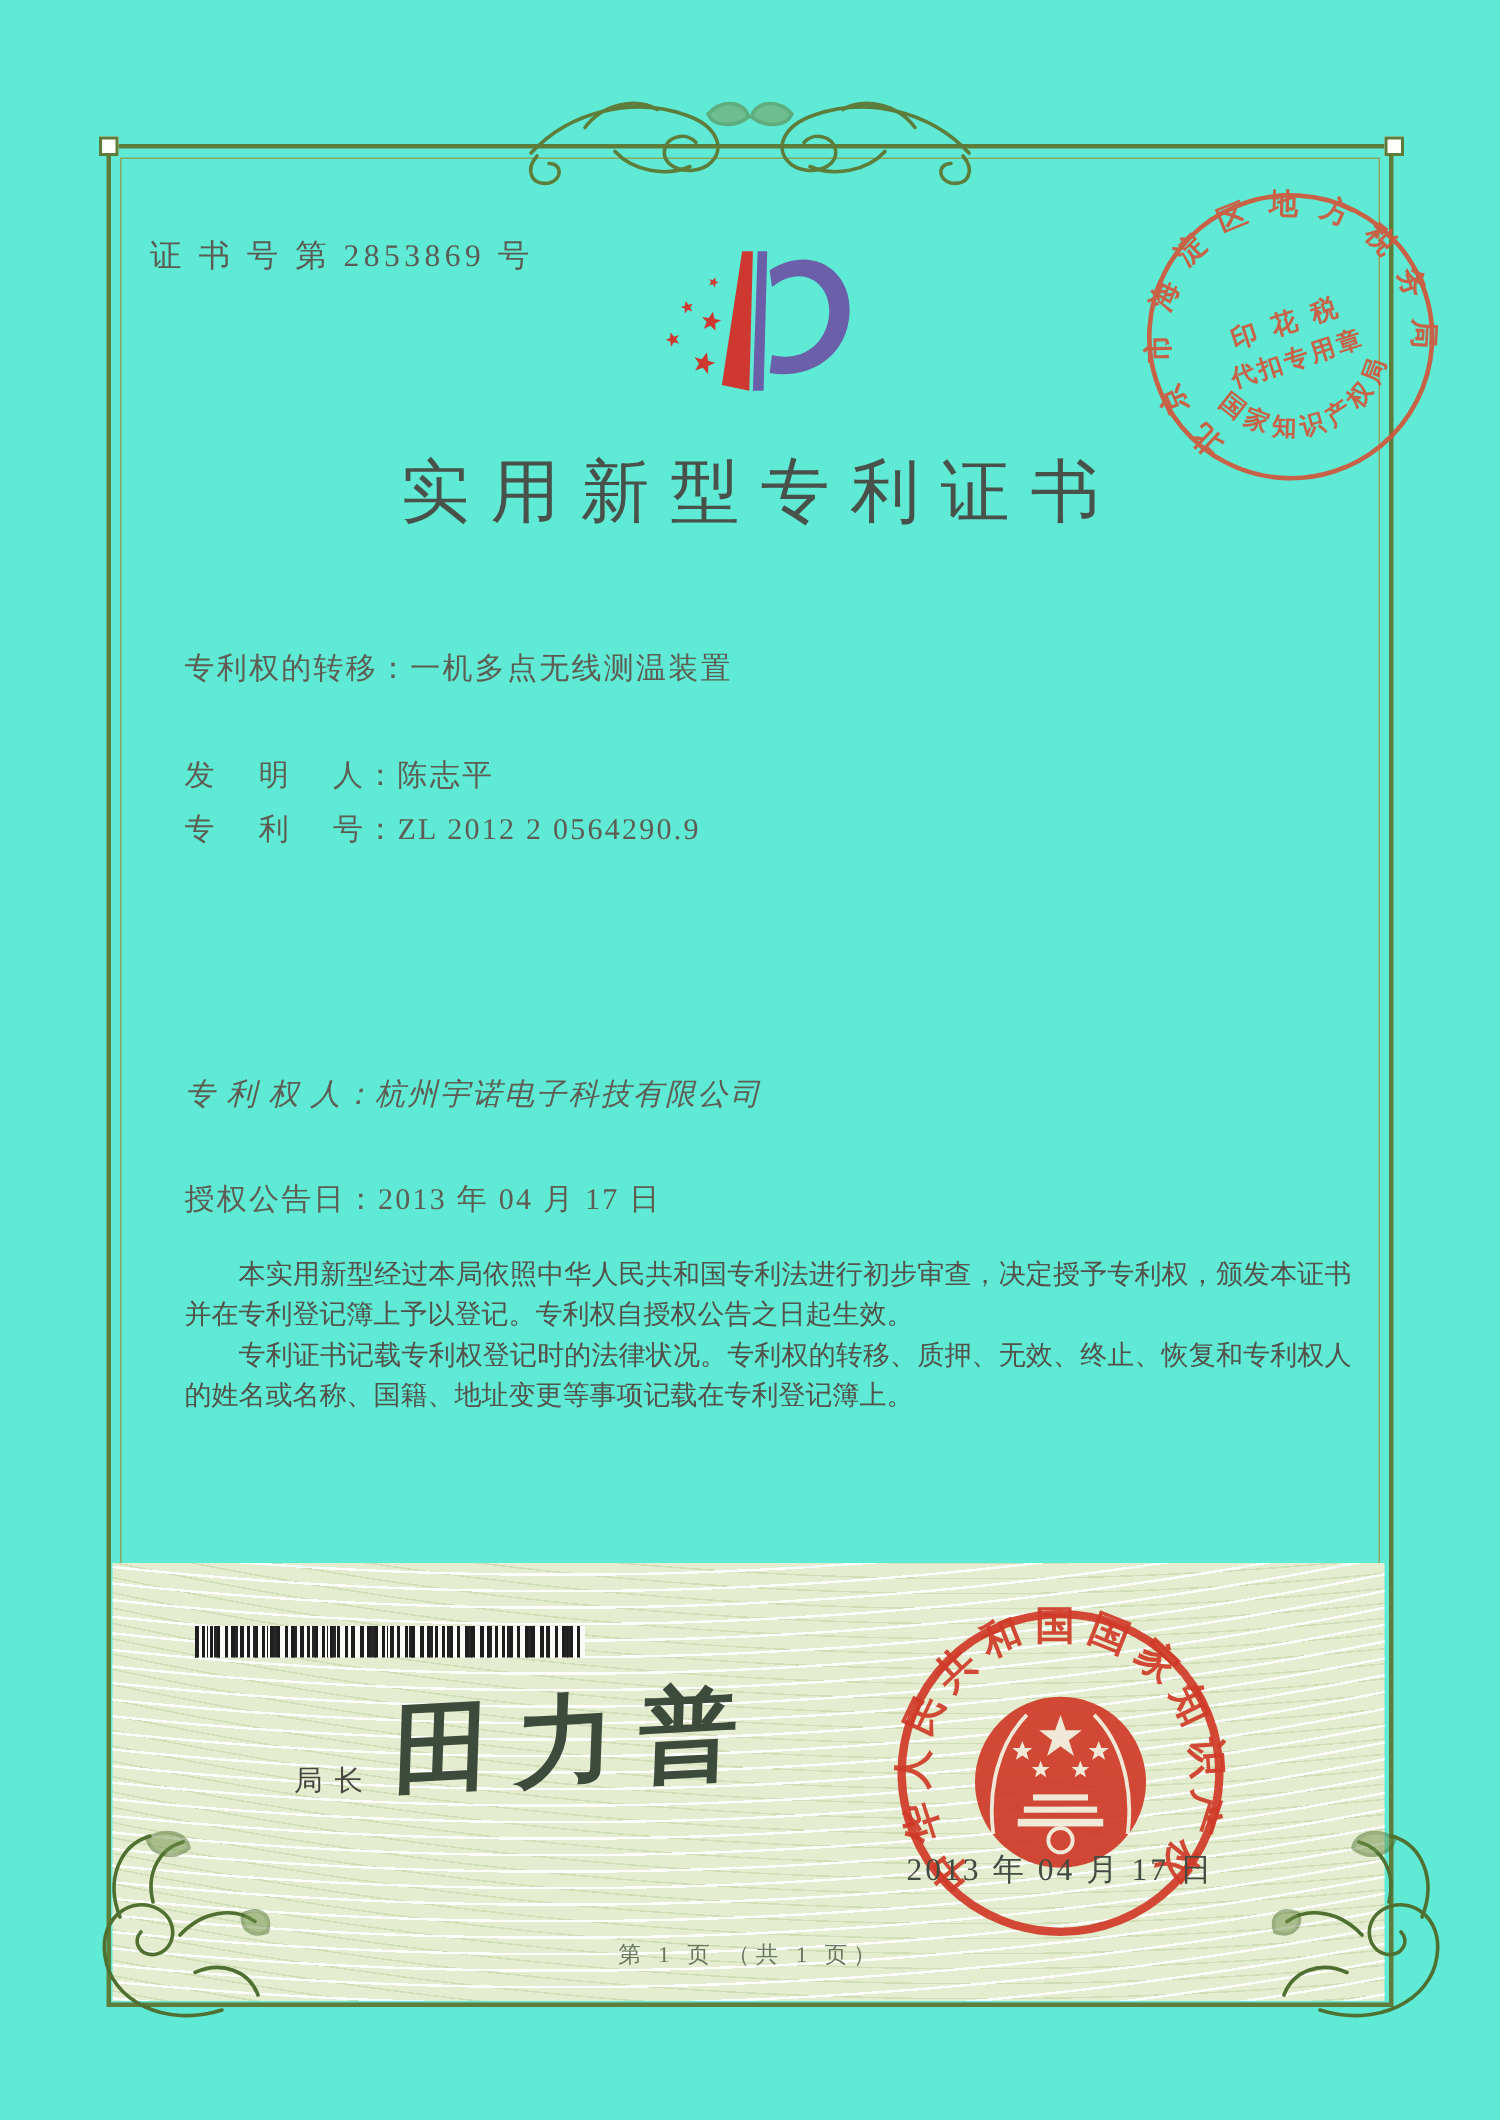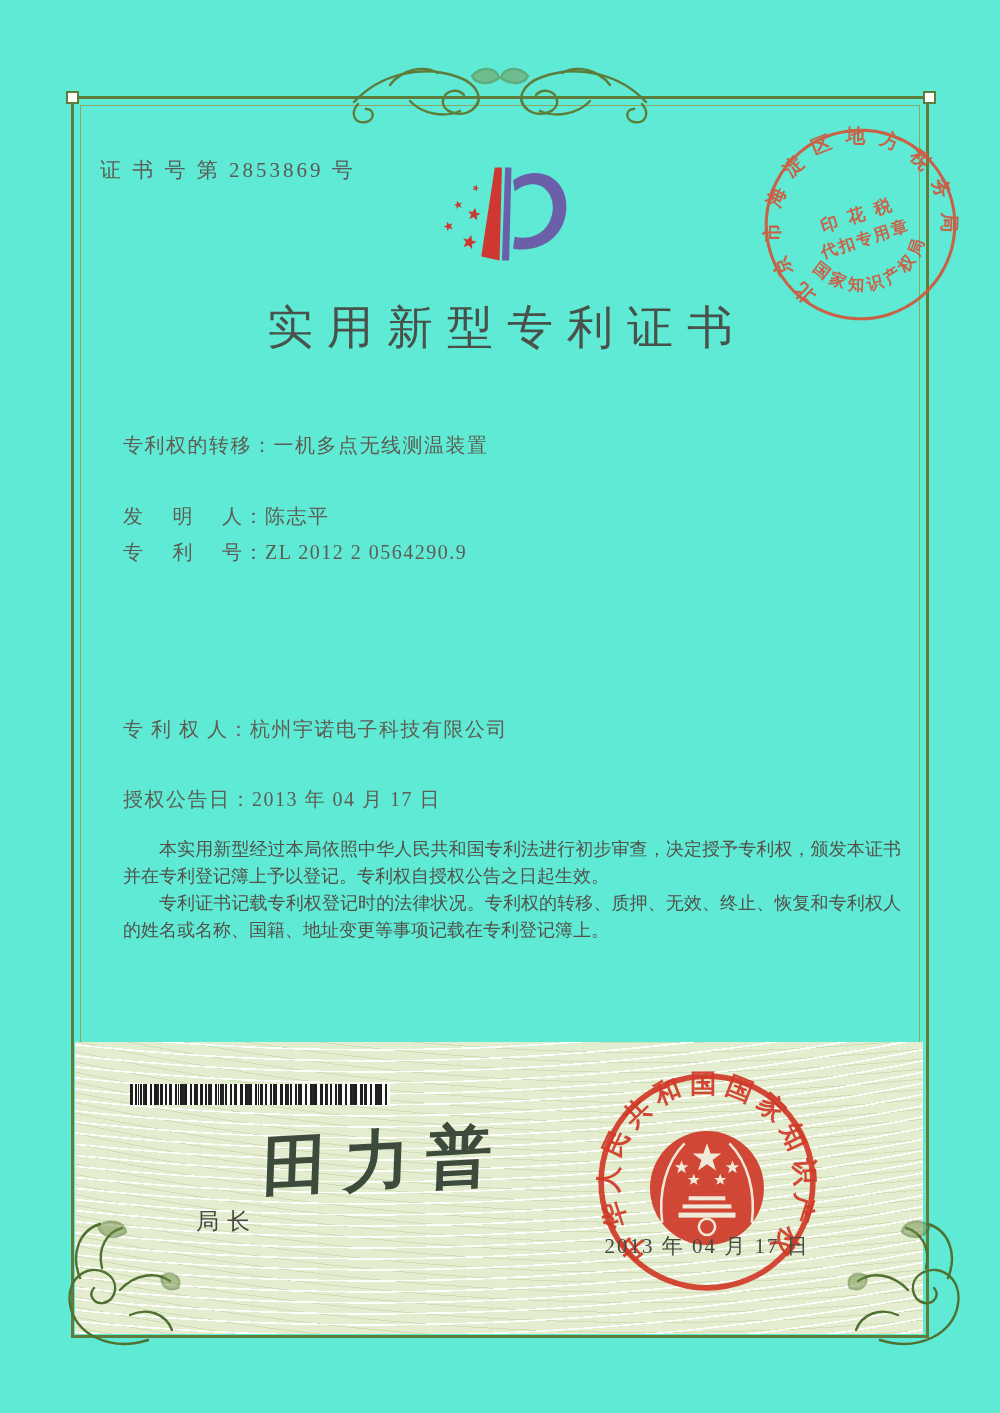--- a/index.html
+++ b/index.html
@@ -15,30 +15,30 @@
     background-color:#e4edcf;
     background-image:
       repeating-radial-gradient(circle 3000px at 35% -2710px, rgba(255,255,255,.95) 0 1.6px, rgba(255,255,255,0) 1.6px 11px),
       repeating-radial-gradient(circle 3000px at 68% -2690px, rgba(176,198,140,.38) 0 1px, rgba(176,198,140,0) 1px 10px);}
   .cert-no{position:absolute;left:100px;top:156px;font-size:21px;letter-spacing:3px;color:#5c5a54;}
   .logo{position:absolute;left:420px;top:150px;}
   .title{position:absolute;left:0;top:297px;width:100%;text-align:center;text-indent:14px;
          font-size:46px;font-weight:400;letter-spacing:14px;color:#49524a;}
   .tax-stamp{position:absolute;left:758px;top:122px;transform:rotate(-18deg);opacity:.92;}
   .field{position:absolute;left:123px;font-size:20px;letter-spacing:1.5px;color:#5e5c53;white-space:nowrap;}
-  .f0{top:432px;} .f1{top:503px;} .f2{top:539px;} .f3{top:644px;} .f4{top:716px;} .f5{top:786px;}
+  .f0{top:432px;} .f1{top:503px;} .f2{top:539px;} .f3{top:644px;} .f4{top:716px;font-style:italic;} .f5{top:786px;}
   .paras{position:absolute;left:123px;top:836px;width:778px;font-size:18px;line-height:27px;
          text-align:justify;color:#53514a;}
   .paras p{margin:0;text-indent:2em;}
   .barcode{position:absolute;left:130px;top:1084px;width:260px;height:21px;background-color:#fafaf6;
     background-image:
       repeating-linear-gradient(90deg,#1d1d1d 0 2px,transparent 2px 5px),
       repeating-linear-gradient(90deg,#1d1d1d 0 1px,transparent 1px 8px),
       repeating-linear-gradient(90deg,#262626 0 3px,transparent 3px 13px);}
-  .director{position:absolute;left:196px;top:1174px;font-size:23px;letter-spacing:8px;color:#47463f;margin-top:32px;}
+  .director{position:absolute;left:196px;top:1174px;font-size:19px;letter-spacing:8px;color:#47463f;}
   .signature{position:absolute;left:262px;top:1116px;font-size:66px;font-weight:700;letter-spacing:16px;
              color:#3d4b3c;transform:rotate(-3deg) skewX(-5deg);white-space:nowrap;}
   .seal{position:absolute;left:595px;top:1070px;}
   .seal-date{position:absolute;left:593px;top:1232px;width:228px;text-align:center;
              font-size:21px;letter-spacing:2px;color:#414b41;}
   .page-footer{position:absolute;left:71px;top:1294px;width:858px;text-align:center;
                font-size:15px;letter-spacing:4px;color:#67745e;}
   .orn-top{position:absolute;left:348px;top:56px;}
   .orn-bl{position:absolute;left:50px;top:1218px;}
   .orn-br{position:absolute;left:846px;top:1218px;transform:scaleX(-1);}
@@ -164,14 +164,15 @@
       </g>
       <g stroke="#f2e9d8" fill="none" stroke-width="2.5">
         <circle cx="110" cy="154" r="8"></circle>
         <path d="M66,150 C62,120 70,90 88,72"></path>
         <path d="M154,150 C158,120 150,90 132,72"></path>
       </g>
     </g>
   </svg>
   <div class="seal-date">2013 年 04 月 17 日</div>
 
+  <div class="page-footer">第 1 页 （共 1 页）</div>
 
 </div>
 
 </body></html>

